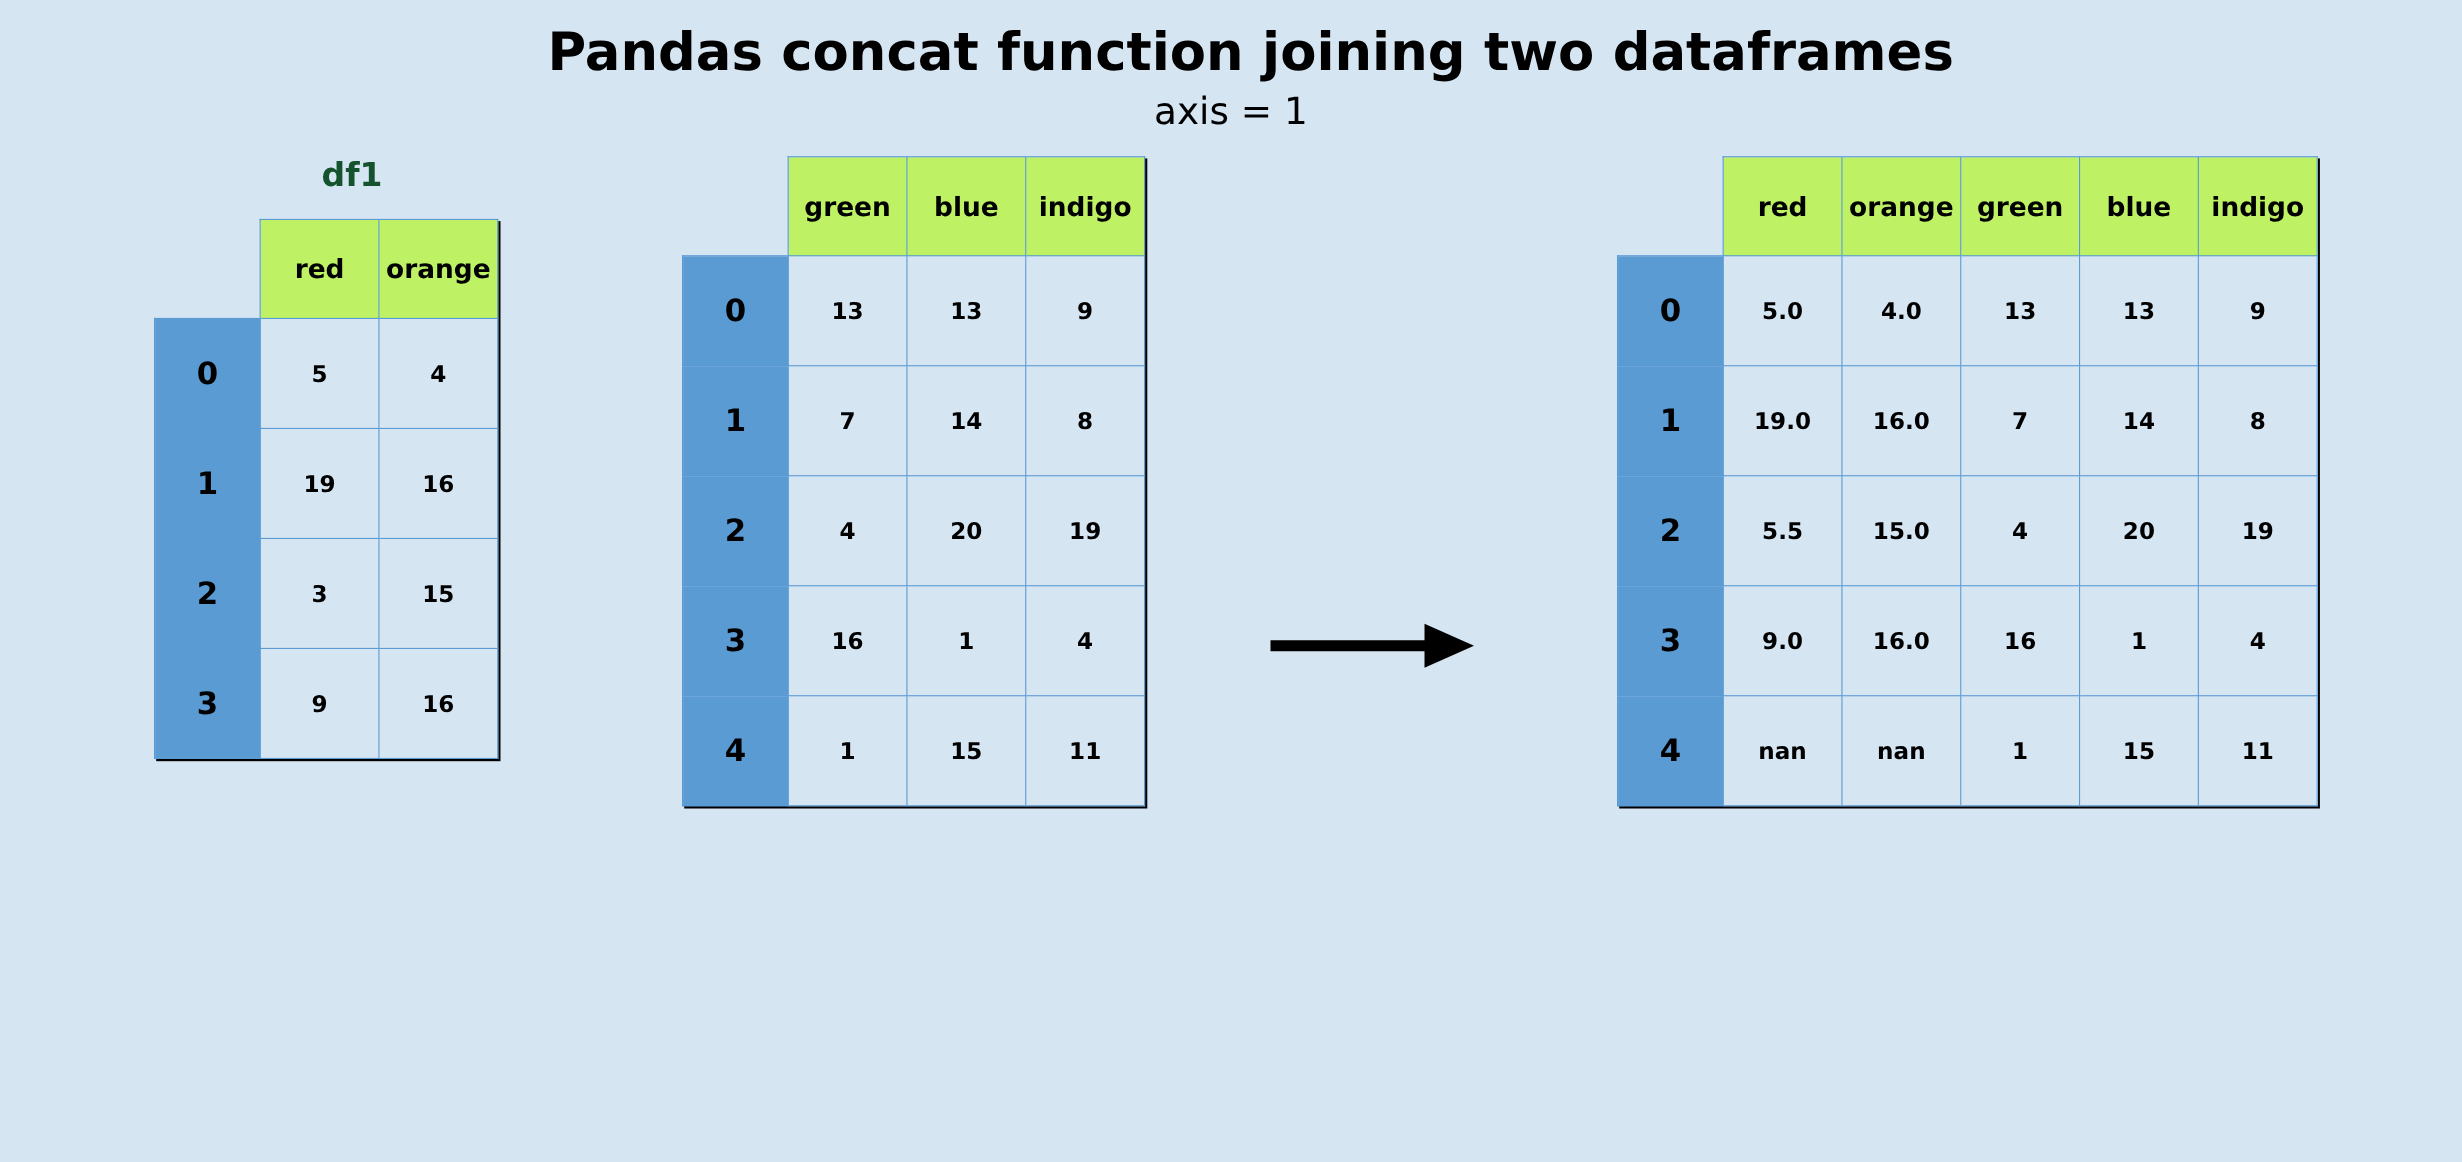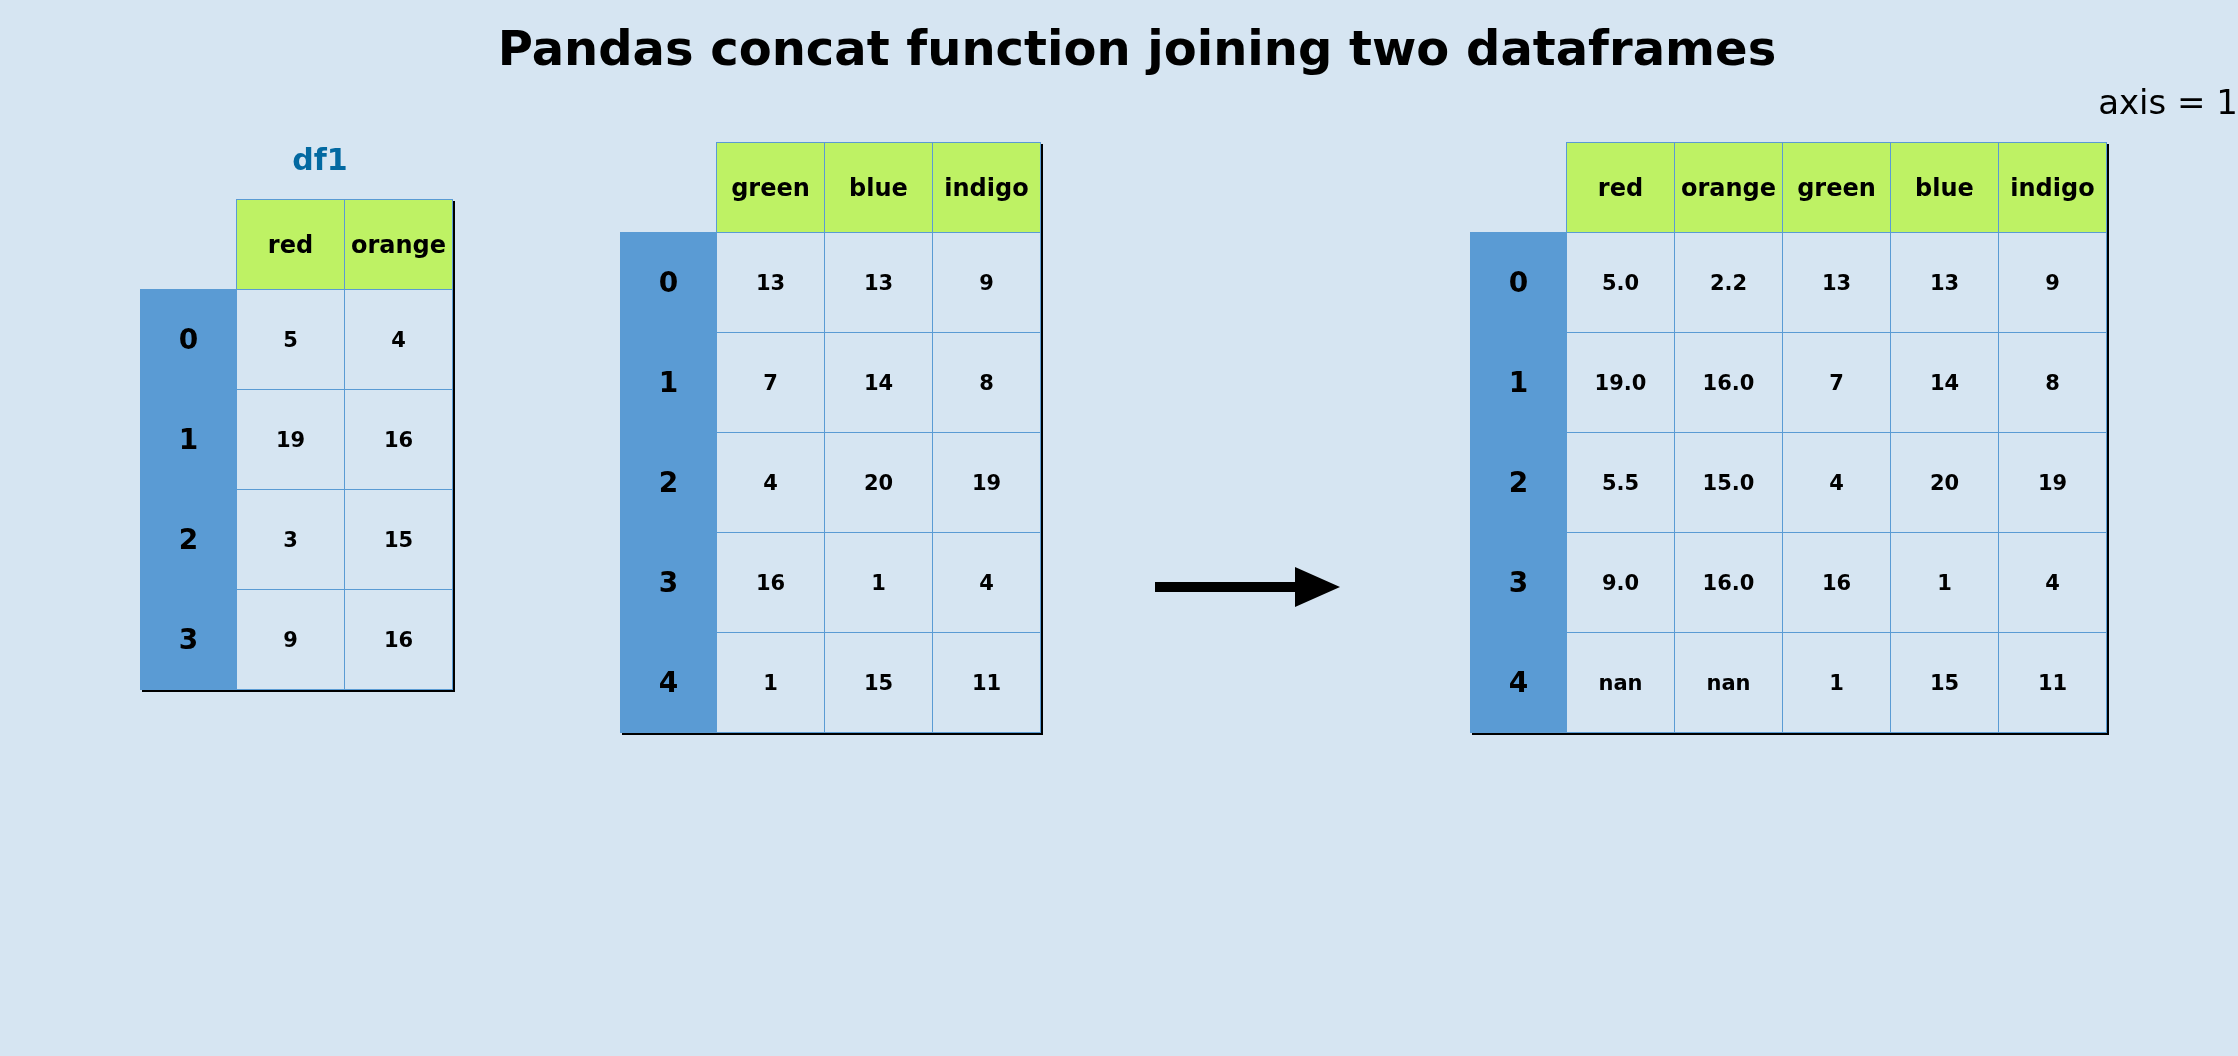--- a/index.html
+++ b/index.html
@@ -15,40 +15,40 @@
   }
   .title {
     text-align: center;
     font-weight: 800;
     font-size: 48px;
     color: #000;
     margin-top: 20px;
     padding-left: 36px;
   }
   .subtitle {
-    text-align: right;
+    text-align: center;
     font-size: 34px;
     color: #000;
     margin-top: 6px;
     font-weight: 400;
   }
   .stage {
     position: relative;
     width: 100%;
     height: 850px;
     margin-top: 10px;
   }
   .panel {
     position: absolute;
   }
   .panel-label {
     text-align: center;
     font-weight: 800;
     font-size: 30px;
-    color: #0369a1;
+    color: #14532d;
     margin-bottom: 22px;
   }
   table.df {
     border-collapse: collapse;
     box-shadow: 2px 2px 0 #000;
   }
   table.df th, table.df td {
     border: 1px solid #5a9bd4;
     text-align: center;
     vertical-align: middle;
@@ -187,21 +187,21 @@
         <th class="corner"></th>
         <th class="colhead">red</th>
         <th class="colhead">orange</th>
         <th class="colhead">green</th>
         <th class="colhead">blue</th>
         <th class="colhead">indigo</th>
       </tr>
       <tr>
         <th class="rowhead">0</th>
         <td class="cell">5.0</td>
-        <td class="cell">2.2</td>
+        <td class="cell">4.0</td>
         <td class="cell">13</td>
         <td class="cell">13</td>
         <td class="cell">9</td>
       </tr>
       <tr>
         <th class="rowhead">1</th>
         <td class="cell">19.0</td>
         <td class="cell">16.0</td>
         <td class="cell">7</td>
         <td class="cell">14</td>

